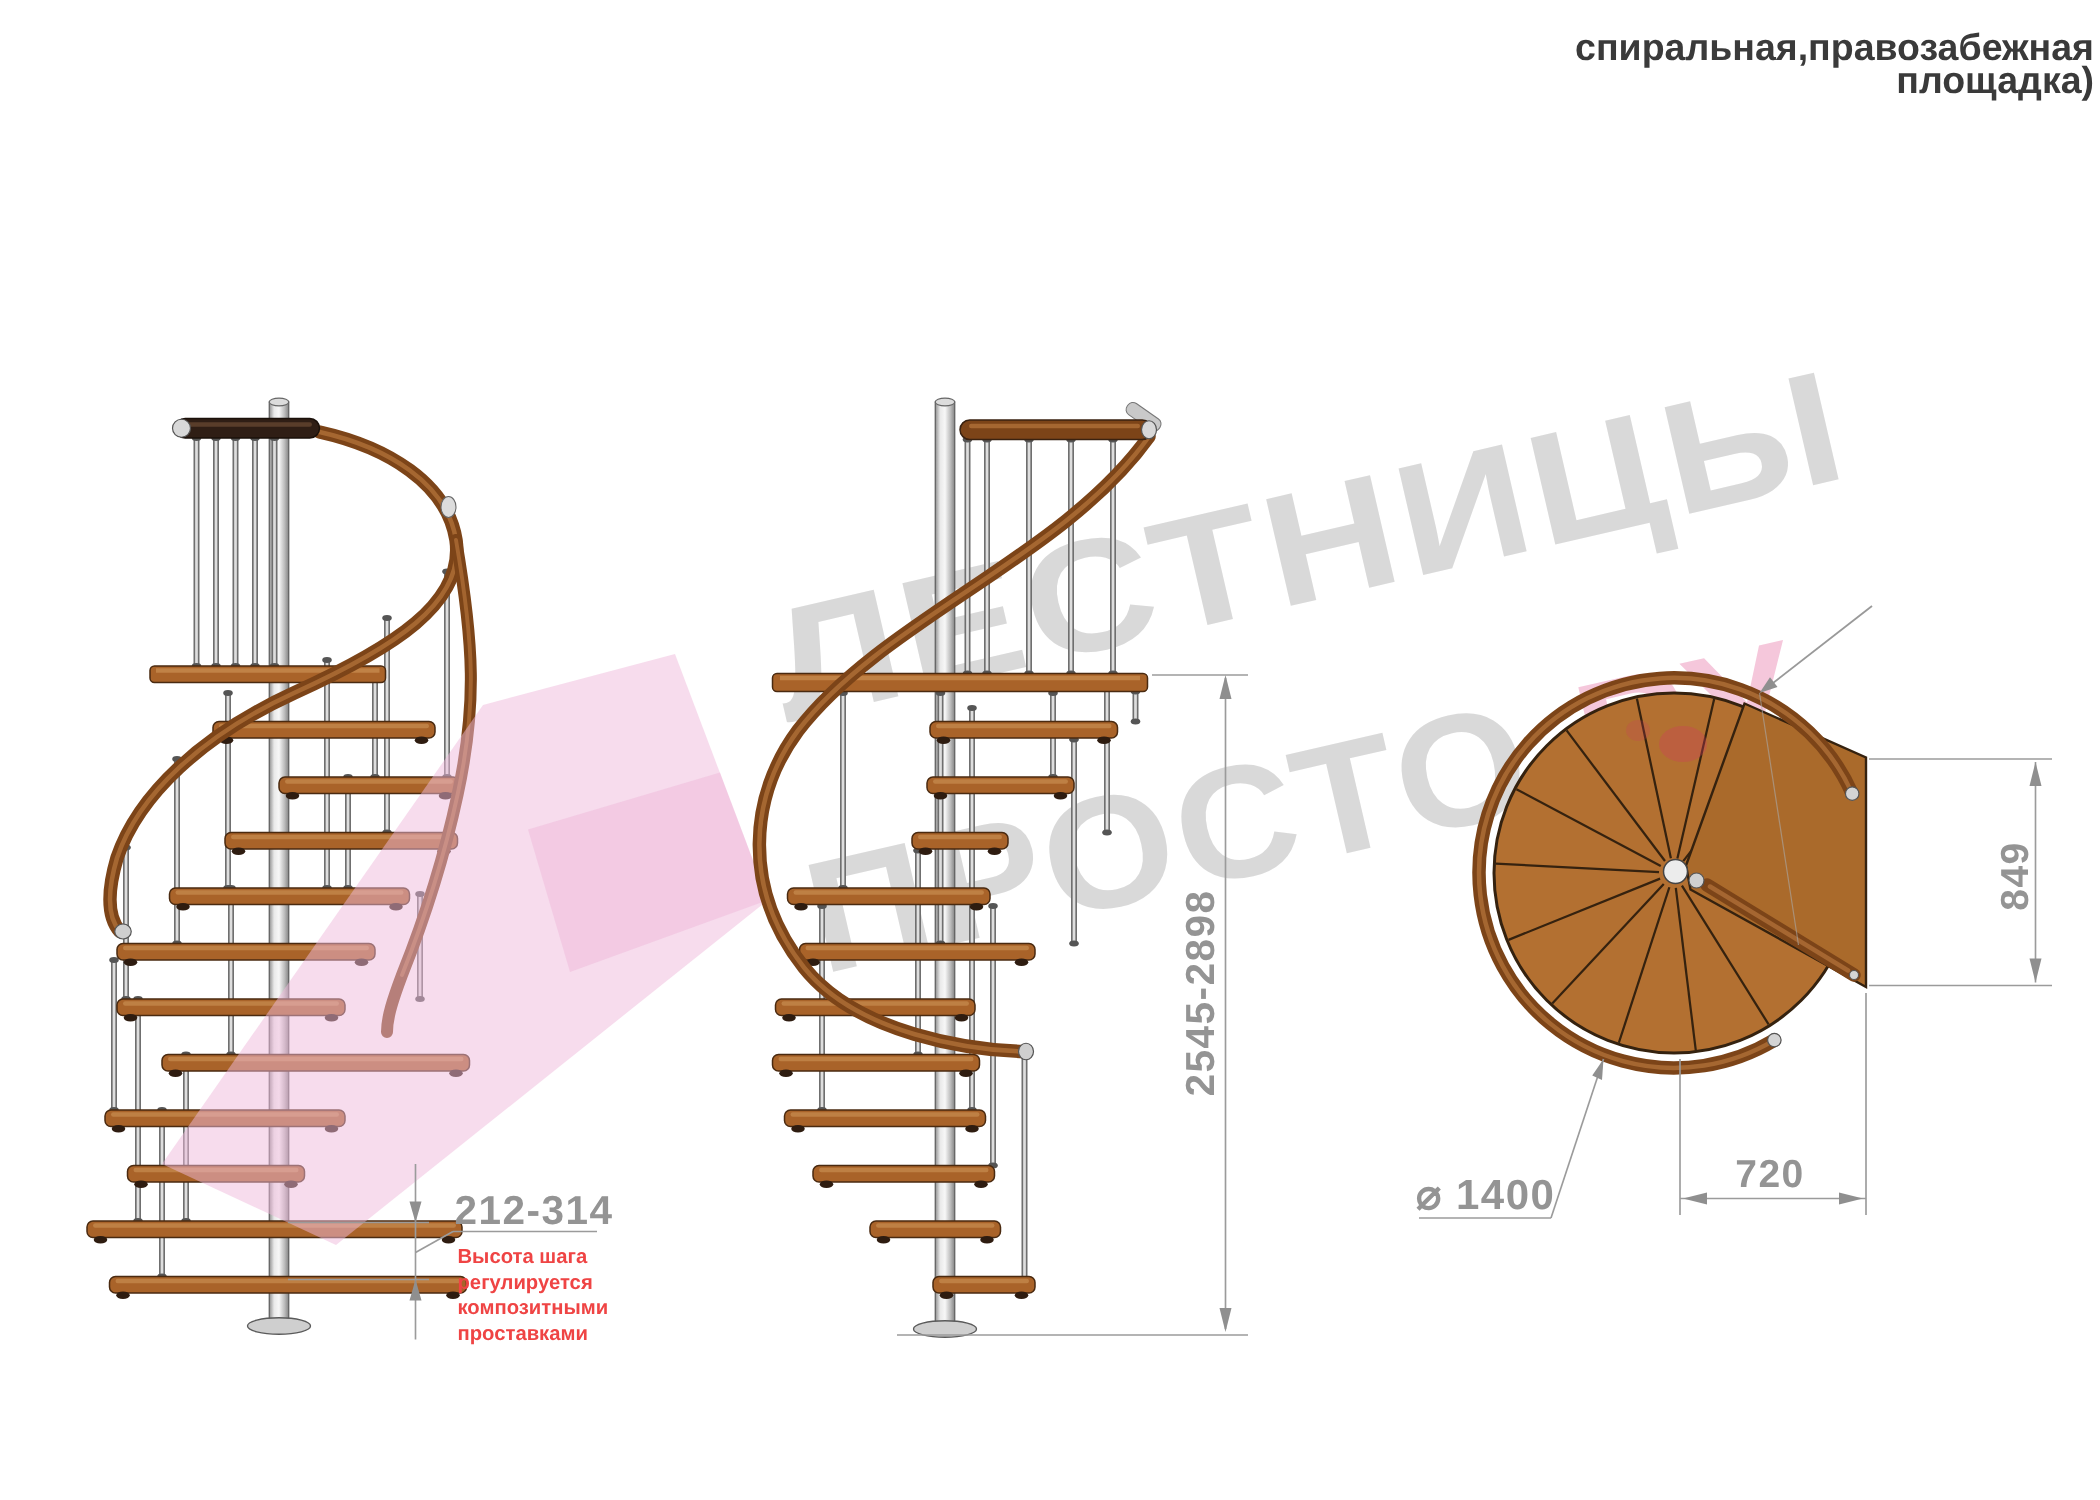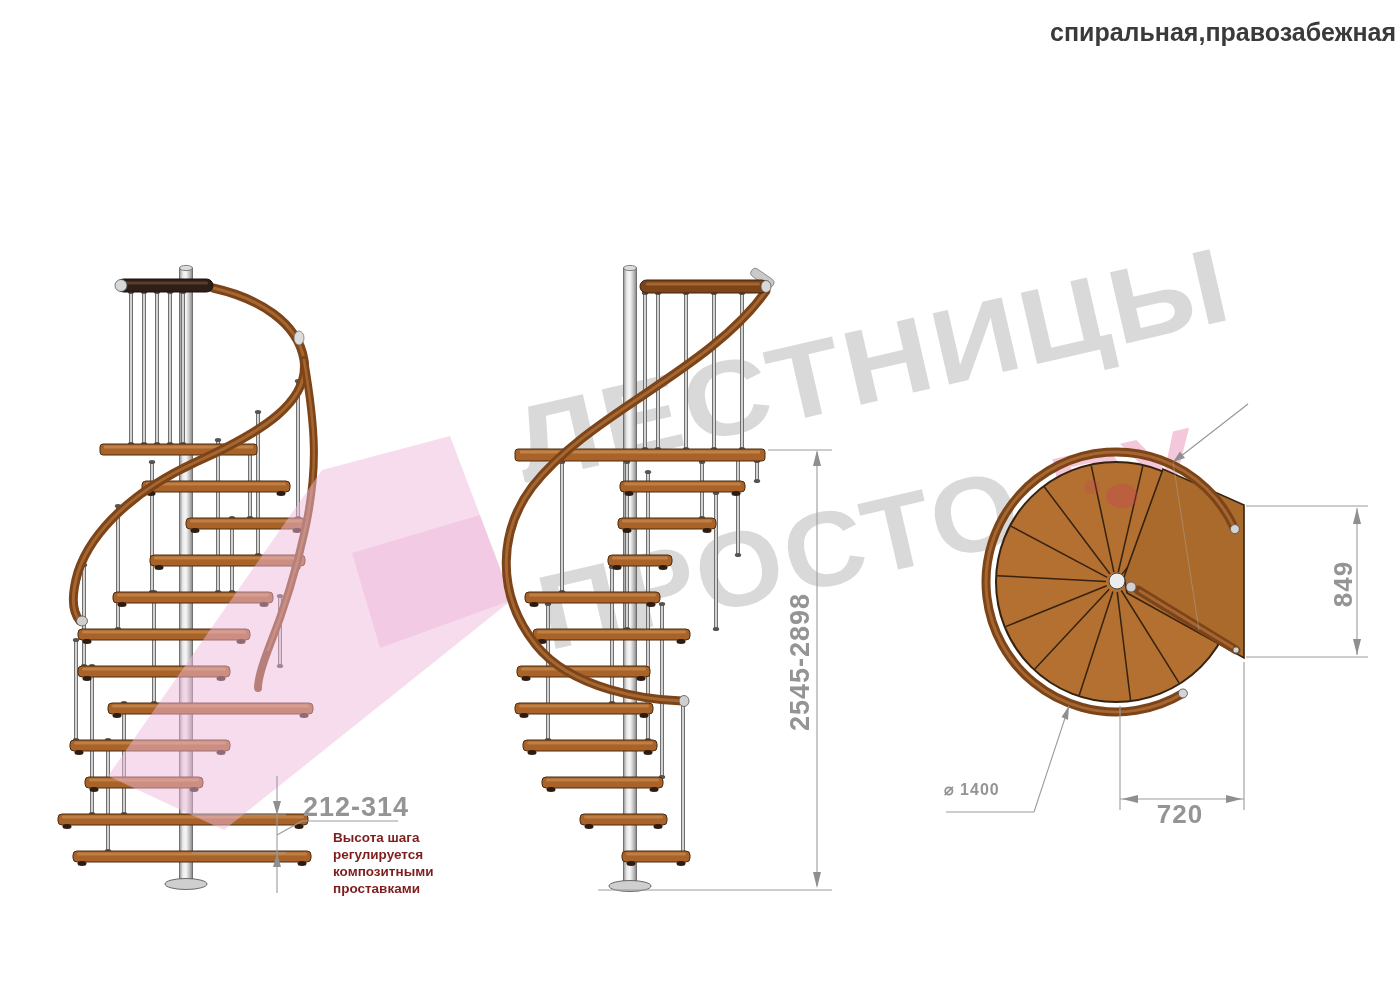--- a/index.html
+++ b/index.html
@@ -15,24 +15,24 @@
   #wm2{left:552px;top:560px;transform:rotate(-13deg) scaleX(1.06);transform-origin:0 100%;}
   .wm-gray{color:rgba(165,165,165,0.42);}
   .wm-pink{color:rgba(233,130,175,0.45);}
   
   .dim{color:#949494;font-weight:bold;letter-spacing:1px;white-space:nowrap;}
   #dim-step{left:303px;top:792px;font-size:27px;}
   #dim-total{left:690px;top:647px;width:220px;height:30px;text-align:center;
              font-size:27px;transform:rotate(-90deg);}
   #dim-849{left:1283px;top:569px;width:120px;height:30px;text-align:center;
            font-size:26px;transform:rotate(-90deg);}
-  #dim-720{left:1130px;top:767px;width:100px;text-align:center;font-size:26px;margin-top:32px;}
-  #dim-dia{left:944px;top:780px;font-size:16px;}
+  #dim-720{left:1130px;top:767px;width:100px;text-align:center;font-size:26px;}
+  #dim-dia{left:944px;top:780px;font-size:28px;}
   #note{left:305px;top:829px;width:108px;font-size:13.5px;line-height:17px;
-        color:#7f1d1d;font-weight:bold;margin-left:28px;}
+        color:#ef4444;font-weight:bold;}
   svg{position:absolute;left:0;top:0;}
 </style>
 </head>
 <body>
 
 <div id="wm1" class="abs wm wm-gray">ЛЕСТНИЦЫ</div>
 <div id="wm2" class="abs wm"><span class="wm-gray">ПРОСТО</span><span class="wm-pink">.РУ</span></div>
 
 <svg width="1400" height="1000" viewBox="0 0 1400 1000">
   <defs>
@@ -396,19 +396,20 @@
     <polygon points="1357,508 1353,524 1361,524"></polygon>
     <polygon points="1357,655 1353,639 1361,639"></polygon>
     <polygon points="1122,799 1138,795 1138,803"></polygon>
     <polygon points="1242,799 1226,795 1226,803"></polygon>
     <polygon points="1069,706 1068,720 1061.5,717"></polygon>
   </g>
 </svg>
 
 <div id="header" class="abs">
   <div>спиральная,правозабежная</div>
+  <div>площадка)</div>
 </div>
 <div id="dim-step" class="abs dim">212-314</div>
 <div id="dim-total" class="abs dim">2545-2898</div>
 <div id="dim-849" class="abs dim">849</div>
 <div id="dim-720" class="abs dim">720</div>
 <div id="dim-dia" class="abs dim">⌀ 1400</div>
 <div id="note" class="abs">Высота шага регулируется композитными проставками</div>
 
 </body></html>

